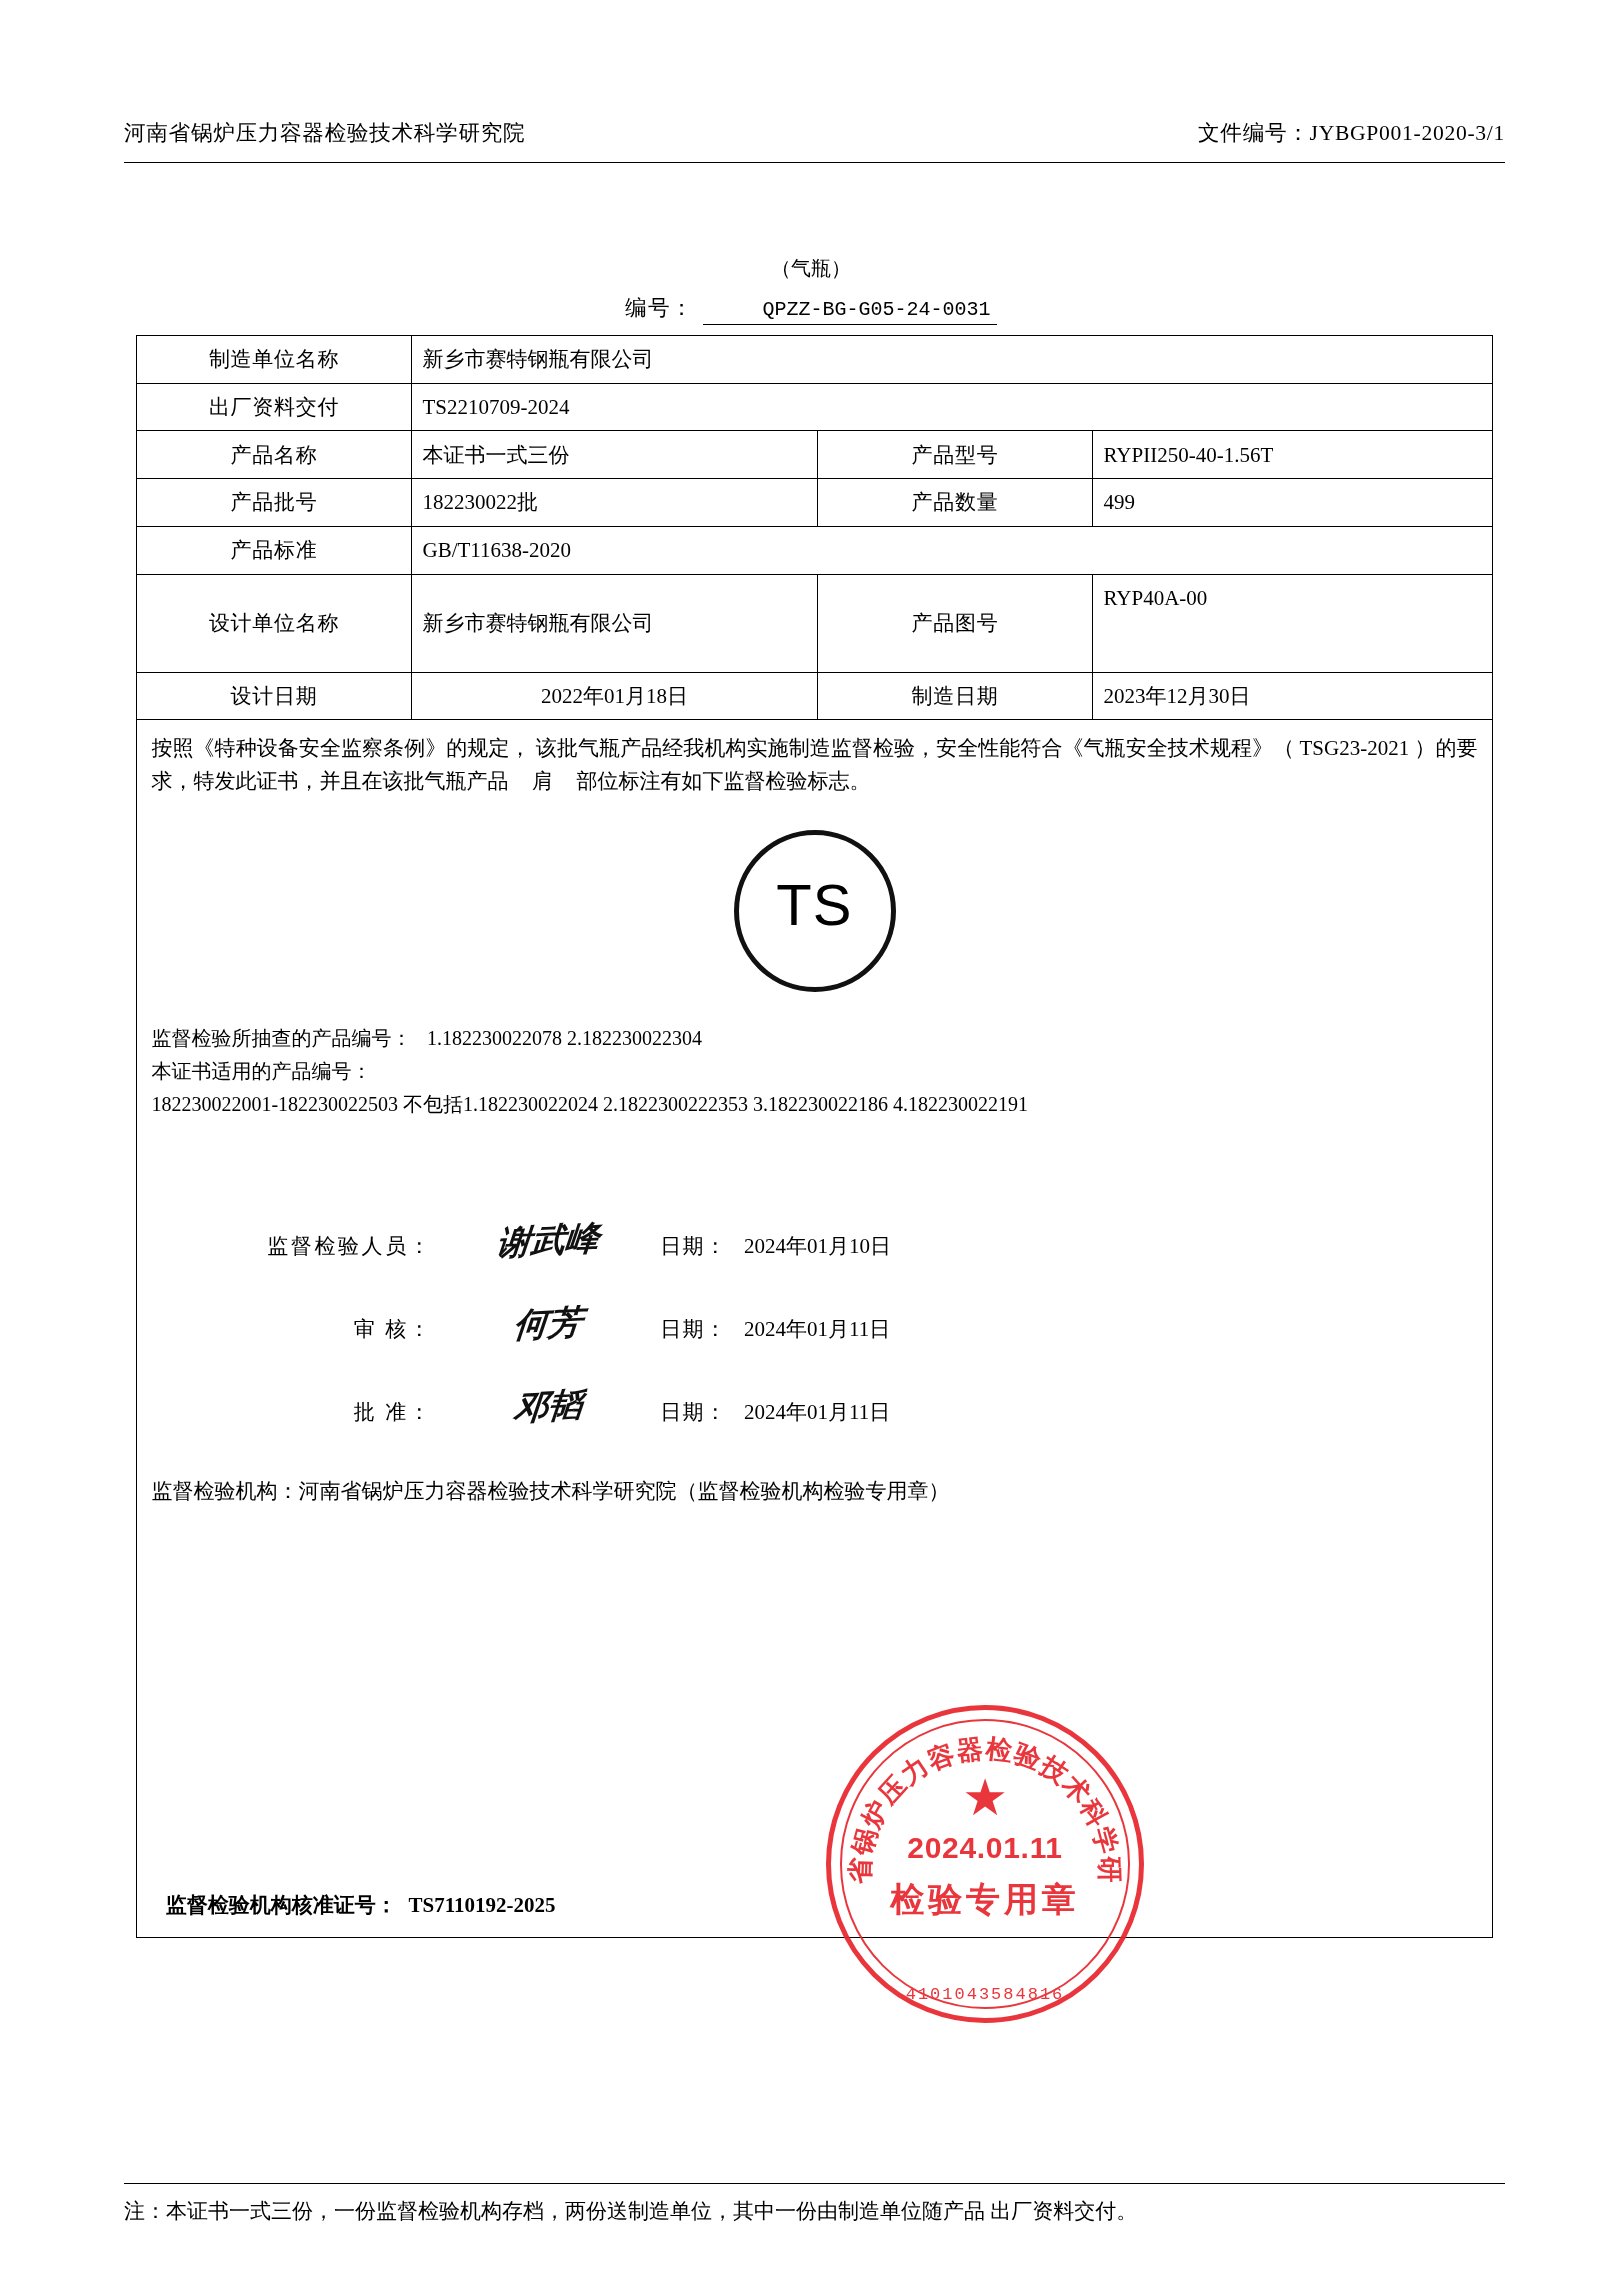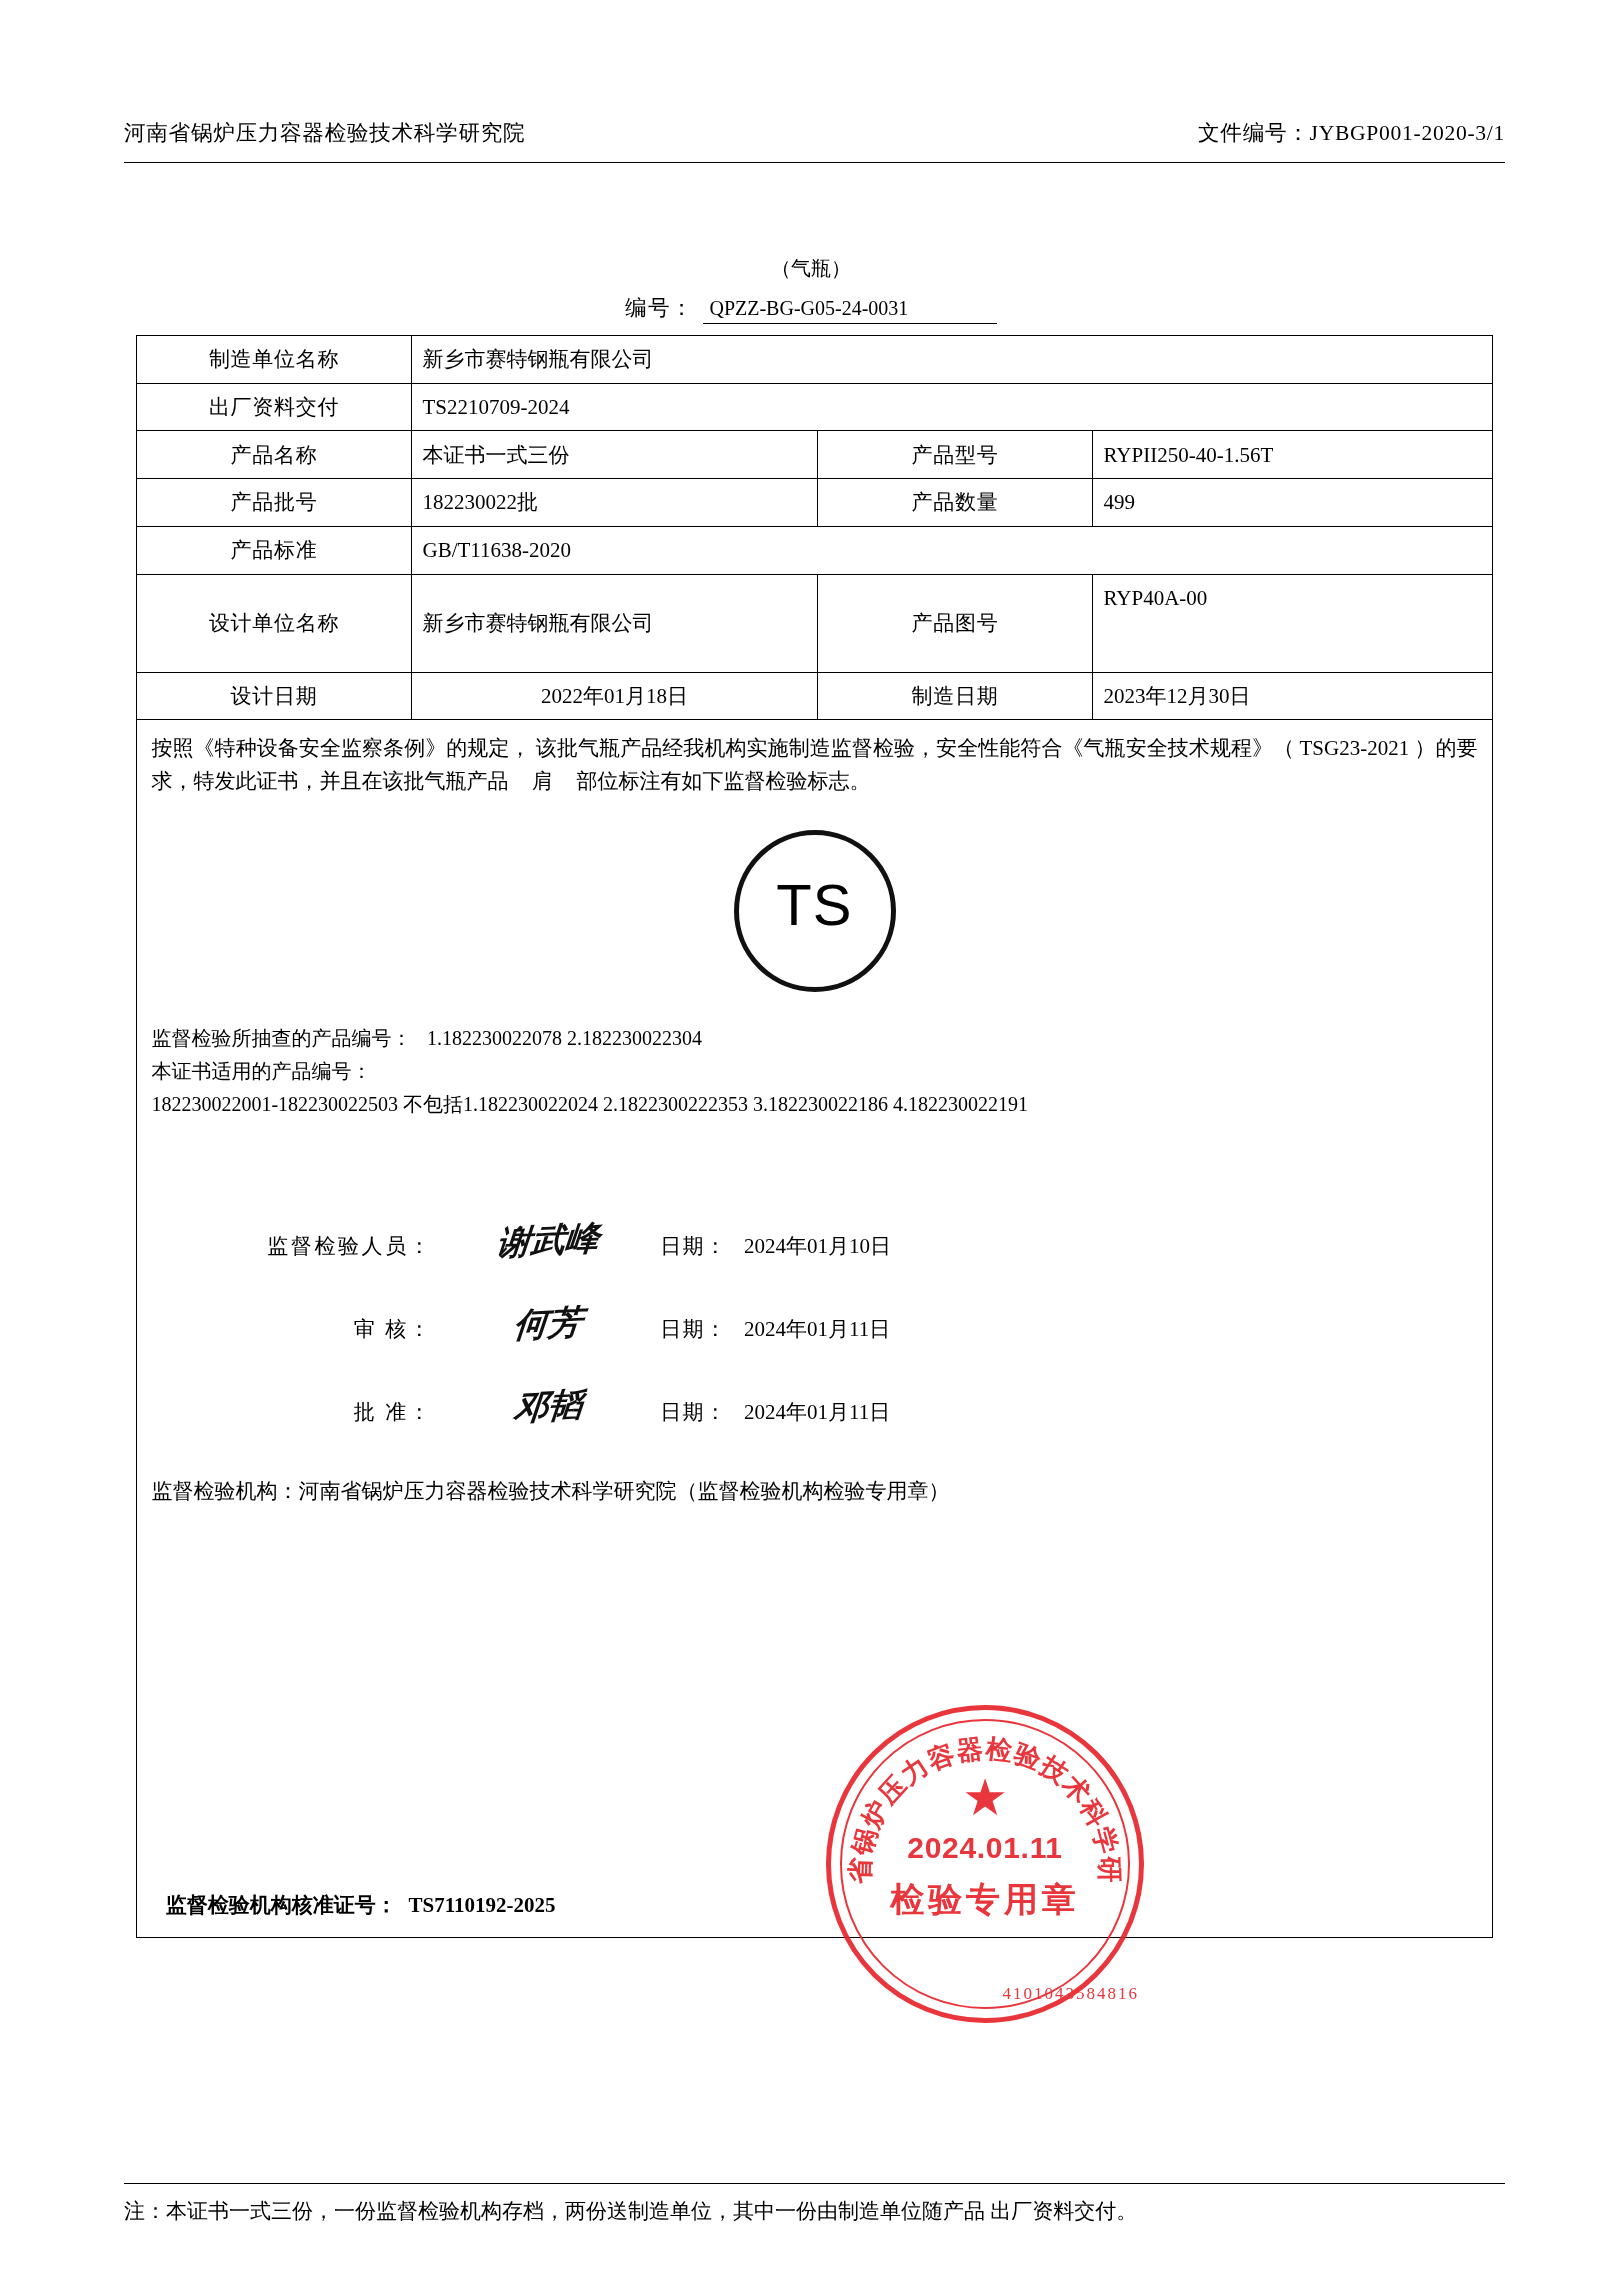--- a/index.html
+++ b/index.html
@@ -65,22 +65,22 @@
     top: 293px;
     width: 1622px;
     text-align: center;
     font-size: 21.6px;
   }
   .serial-label { letter-spacing: 1.3px; }
   .serial-value {
     display: inline-block;
     min-width: 281px;
     border-bottom: 1.3px solid #000;
-    text-align: left;
-    font-family: Liberation Serif, serif;
+    text-align: right;
+    font-family: Liberation Mono, monospace;
     font-size: 20px;
     padding: 0 6.5px 2.6px 6.5px;
     margin-left: 9.2px;
   }
 
   
   .tbl {
     position: absolute;
     left: 136px;
     top: 335px;
@@ -227,24 +227,24 @@
     text-align: center;
     font-size: 34px;
     font-weight: bold;
     letter-spacing: 3.9px;
   }
   .seal .seal-code {
     position: absolute;
     left: 0;
     bottom: 14.4px;
     width: 100%;
-    text-align: right;
+    text-align: center;
     font-size: 17px;
     letter-spacing: 2px;
-    font-family: Liberation Serif, serif;
+    font-family: Liberation Mono, monospace;
   }
   .seal .seal-arc {
     position: absolute;
     left: 0; top: 0;
     width: 100%; height: 100%;
   }
   .seal .seal-arc text {
     font-size: 40px;
     font-weight: bold;
     fill: #e8262c;

